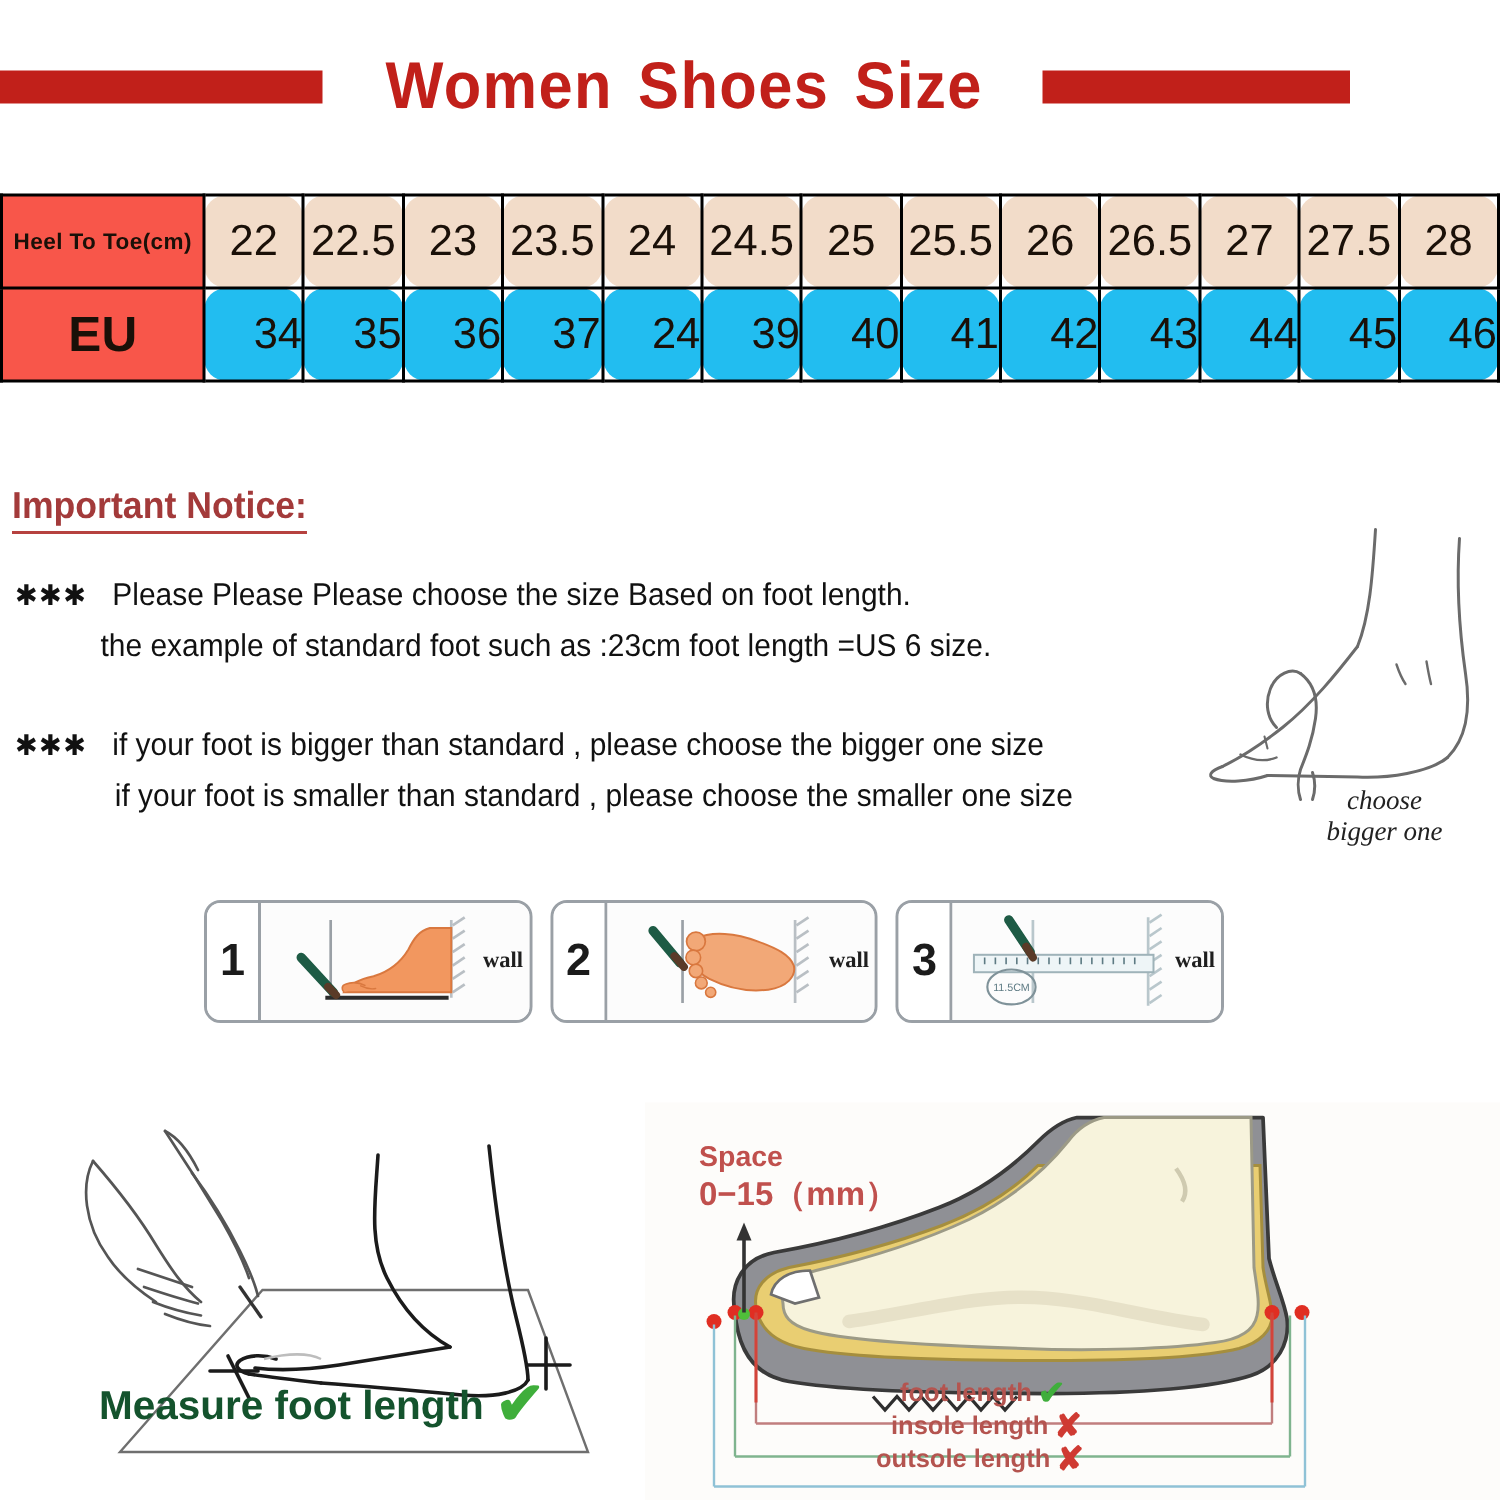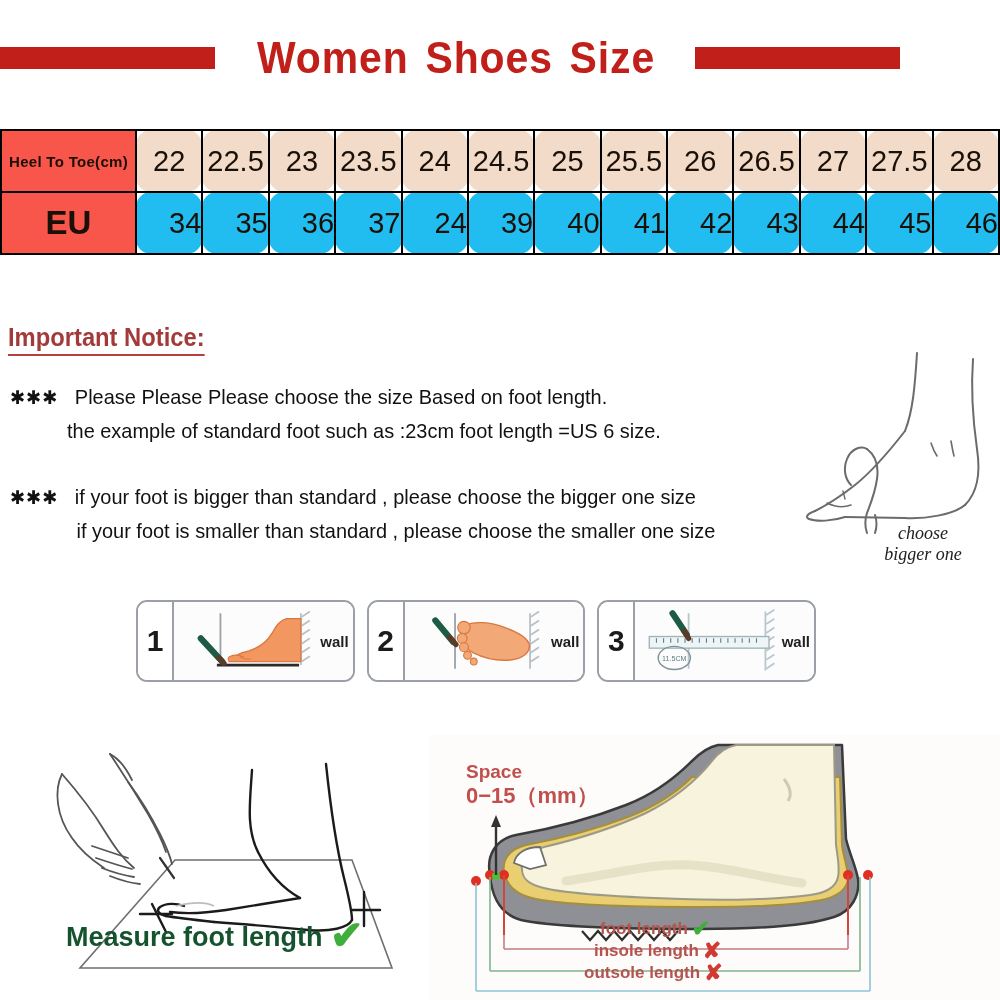--- a/index.html
+++ b/index.html
@@ -131,21 +131,21 @@
     font-size:30px; font-weight:800; color:#1b1b1b;
     border-right:2px solid #9aa0a6;
     font-family:"Liberation Sans", sans-serif;
     background:#ffffff;
   }
   .step-art{ position:relative; flex:1 1 auto; background:#fcfcfc; }
   .step-art svg{ position:absolute; inset:0; width:100%; height:100%; }
   .wall-label{
     position:absolute; right:4px; top:50%; transform:translateY(-50%);
     font-size:15px; font-weight:700; color:#1f1f1f;
-    font-family:Liberation Sans, sans-serif;
+    font-family:Liberation Serif, serif;
   }
 
   
   .measure-panel{
     position:absolute; left:0px; top:706px; width:430px; height:294px;
   }
   .measure-panel svg{ width:100%; height:100%; display:block; }
   .measure-caption{
     position:absolute; left:50px; top:922px;
     font-size:27px; font-weight:700; color:#14532d;

